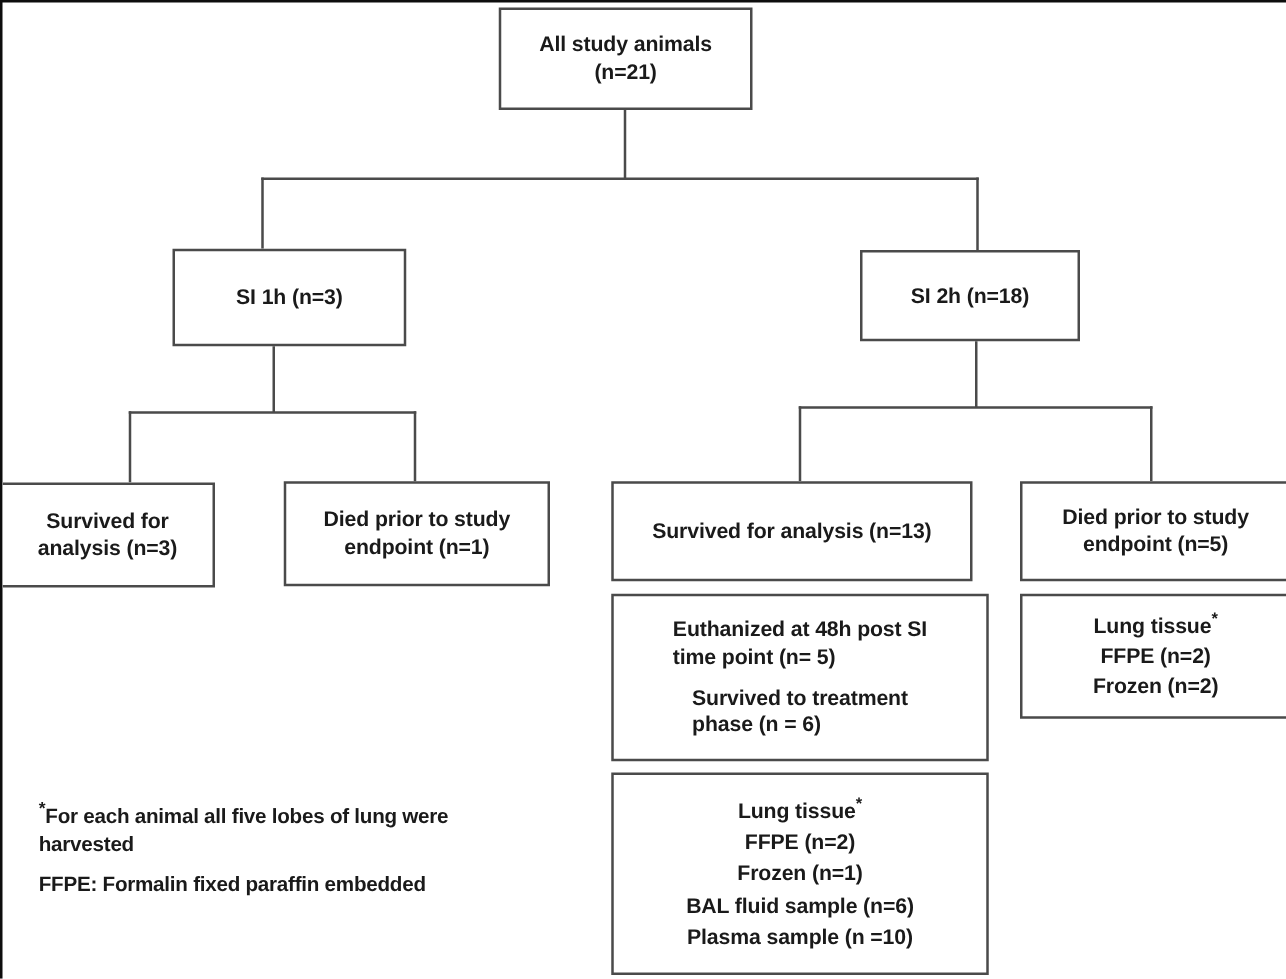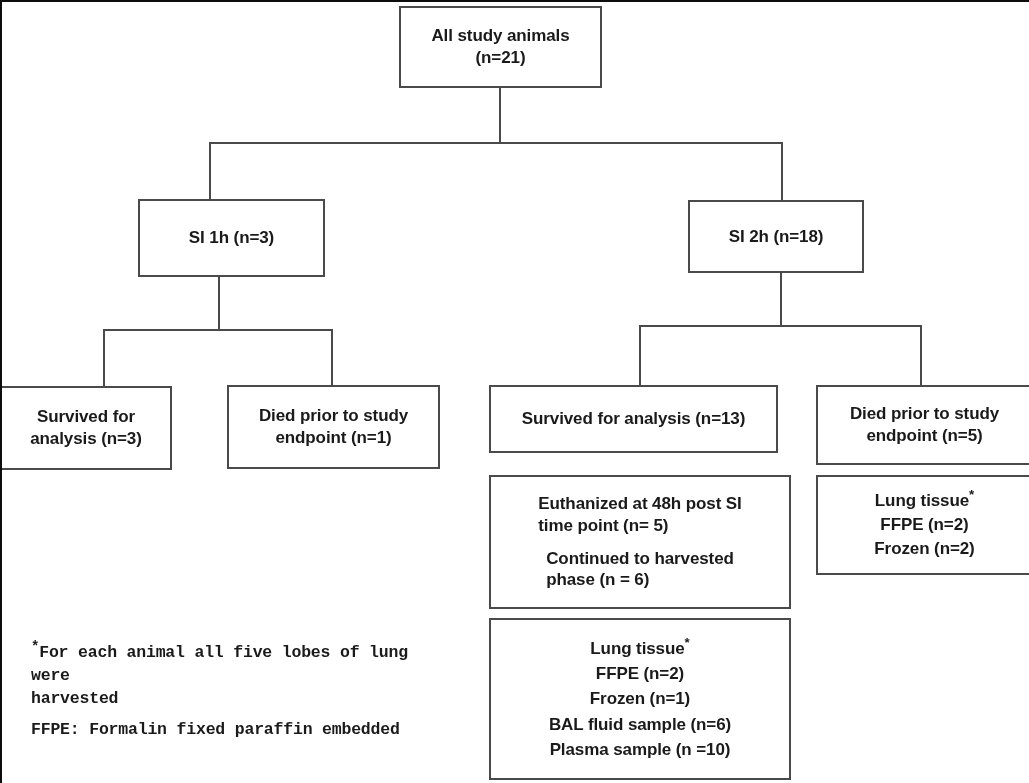--- a/index.html
+++ b/index.html
@@ -59,21 +59,20 @@
   }
   .conn.v { width: 2px; }
   .conn.h { height: 2px; }
   .footnote {
     position: absolute;
     color: #1a1a1a;
     font-weight: bold;
     font-size: 16.5px;
     line-height: 1.38;
     letter-spacing: -0.2px;
-    font-family: Liberation Mono, monospace;
   }
   .footnote .fn-line { display: block; }
   .footnote .fn-gap { margin-top: 9px; }
   .fn-star {
     font-size: 0.85em;
     vertical-align: super;
     line-height: 0;
   }
 </style>
 </head>
@@ -117,36 +116,36 @@
   <div class="node" style="left:-2px; top:384px; width:172px; height:84px;">
     <span class="line">Survived for</span>
     <span class="line">analysis (n=3)</span>
   </div>
 
   <div class="node" style="left:225px; top:383px; width:213px; height:84px;">
     <span class="line">Died prior to study</span>
     <span class="line">endpoint (n=1)</span>
   </div>
 
-  <div class="node" style="left:487px; top:383px; width:289px; height:68px;">
+  <div class="node" style="left:487px; top:383px; width:289px; height:80px;">
     <span class="line">Survived for analysis  (n=13)</span>
   </div>
 
   <div class="node" style="left:814px; top:383px; width:217px; height:80px;">
     <span class="line">Died prior to study</span>
     <span class="line">endpoint (n=5)</span>
   </div>
 
   <div class="node" style="left:487px; top:473px; width:302px; height:134px;">
     <span class="para">
       <span class="line">Euthanized at 48h post SI</span>
       <span class="line">time point (n= 5)</span>
     </span>
     <span class="para">
-      <span class="line">Continued to harvested</span>
+      <span class="line">Survived to treatment</span>
       <span class="line">phase (n = 6)</span>
     </span>
   </div>
 
   <div class="node" style="left:487px; top:616px; width:302px; height:162px; line-height:1.48;">
     <span class="line"><span>Lung tissue</span><sup class="star">*</sup></span>
     <span class="line">FFPE (n=2)</span>
     <span class="line">Frozen (n=1)</span>
     <span class="line">BAL fluid sample (n=6)</span>
     <span class="line">Plasma sample (n =10)</span>

